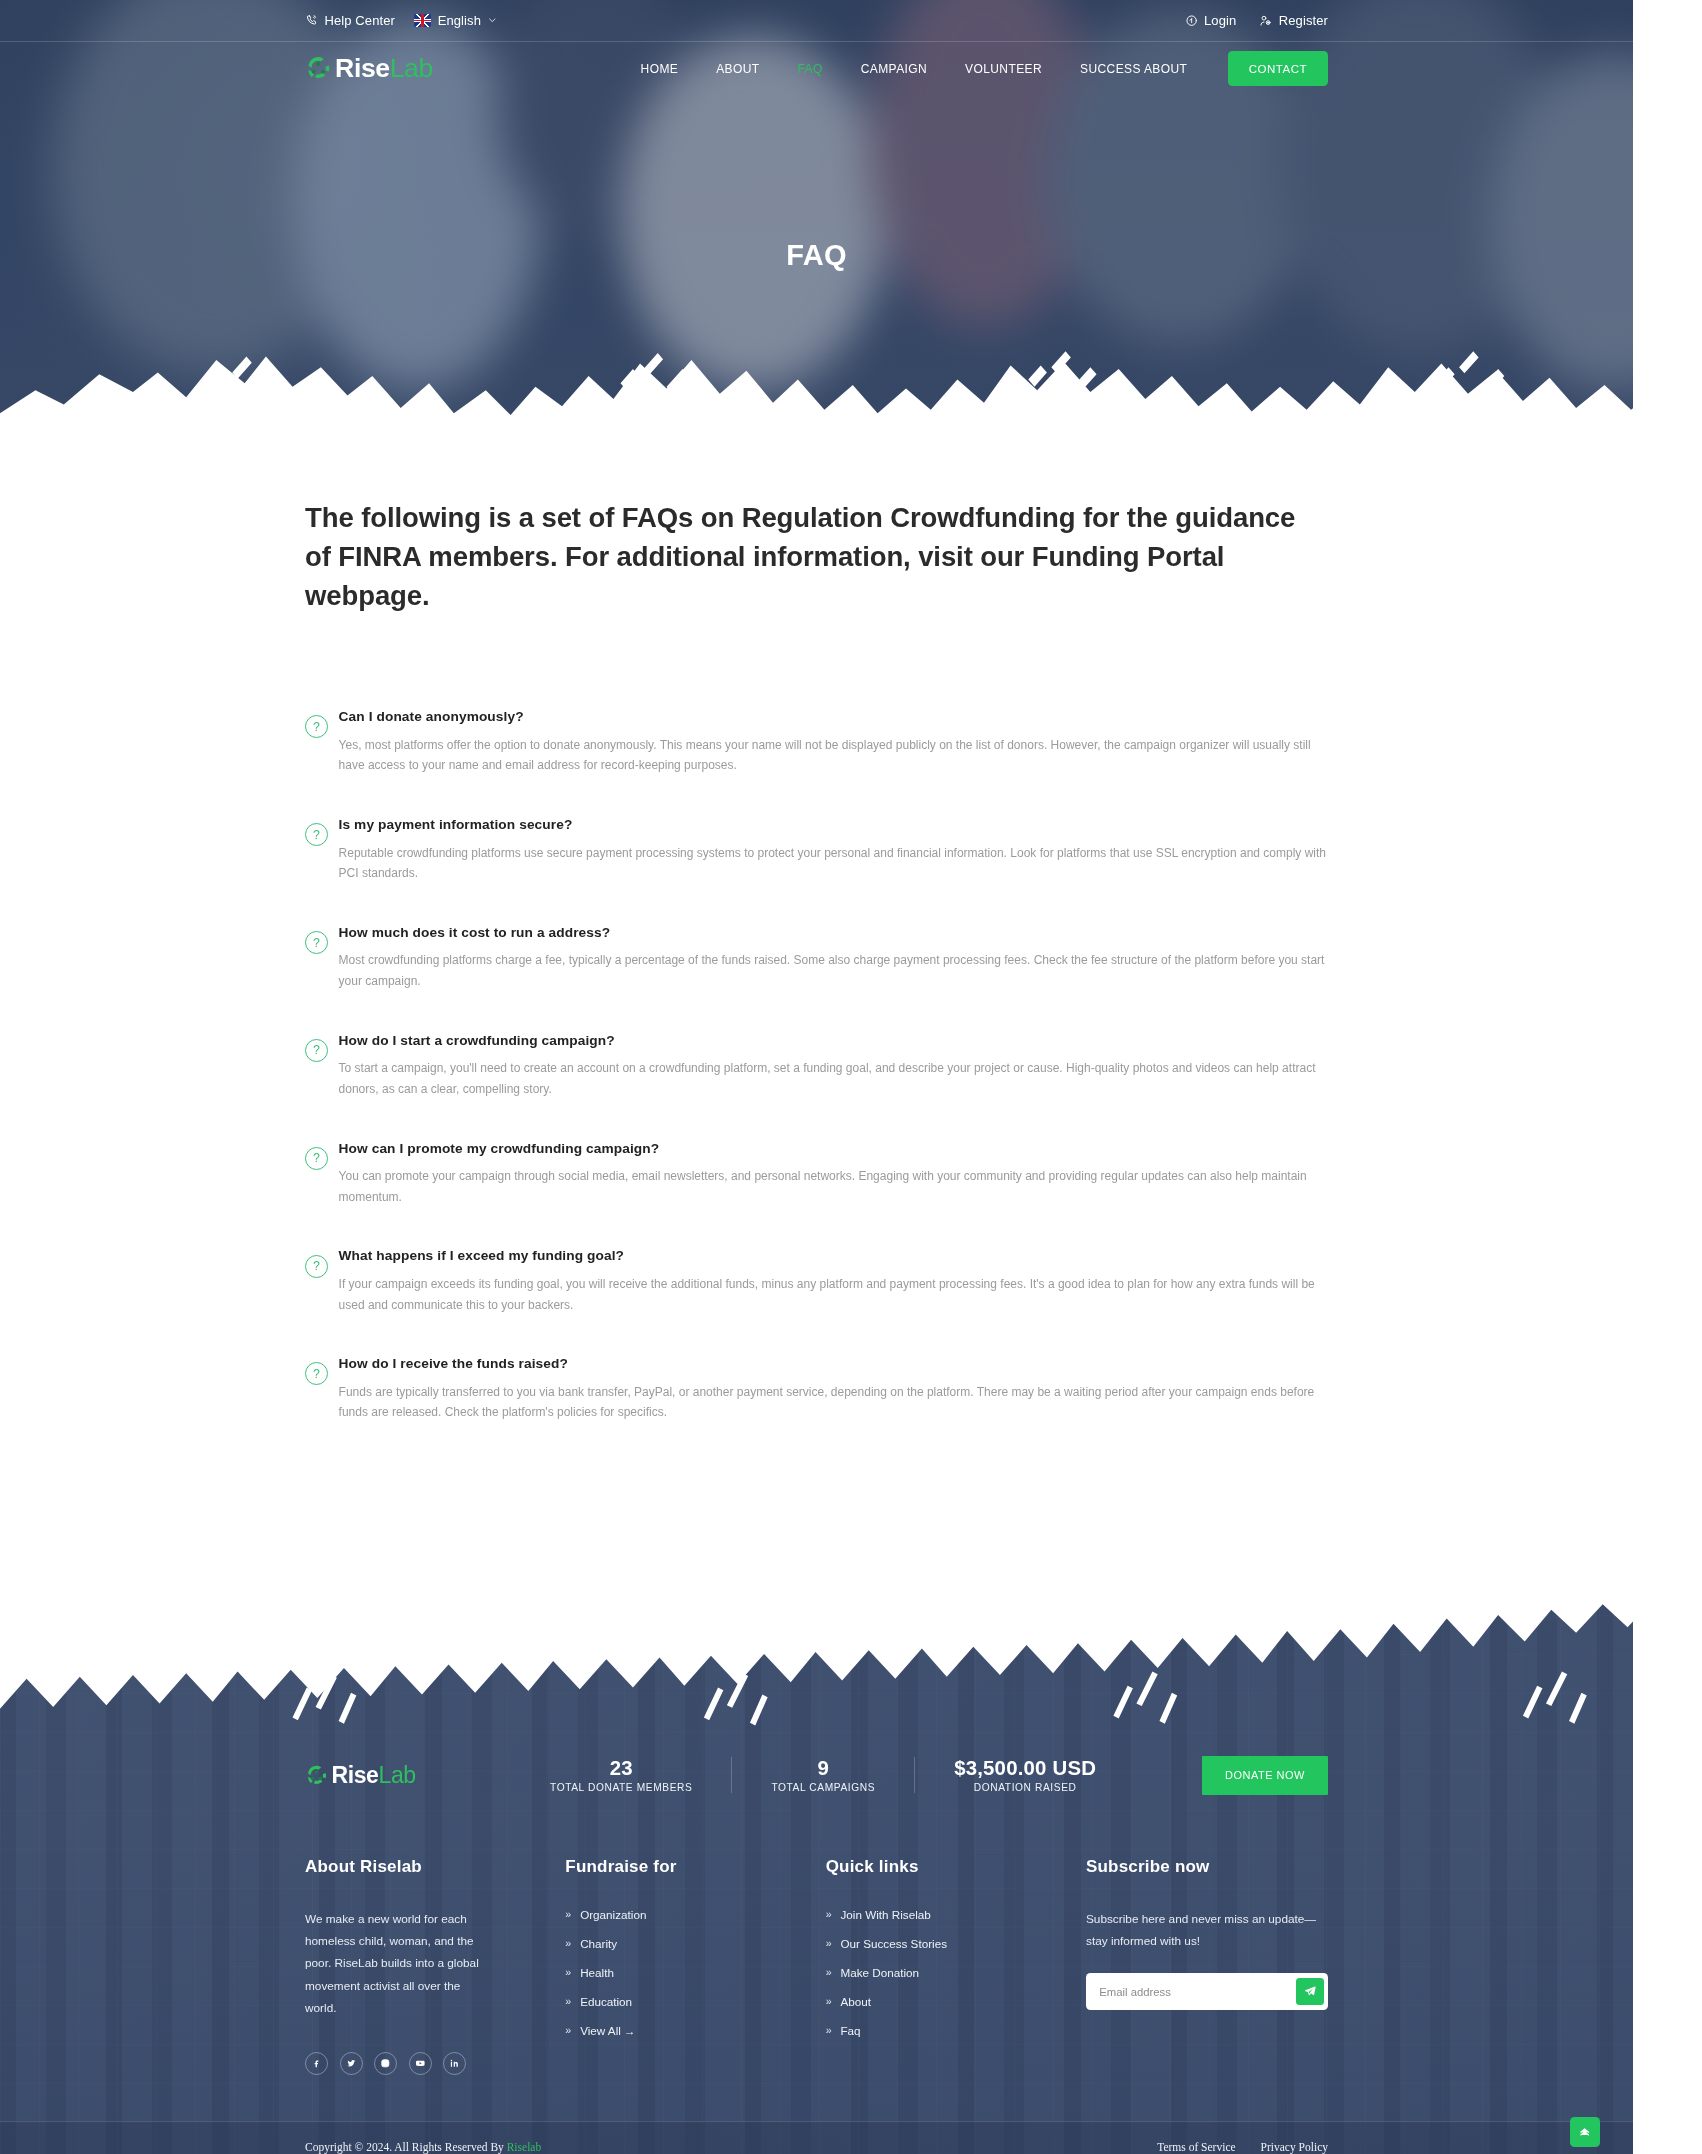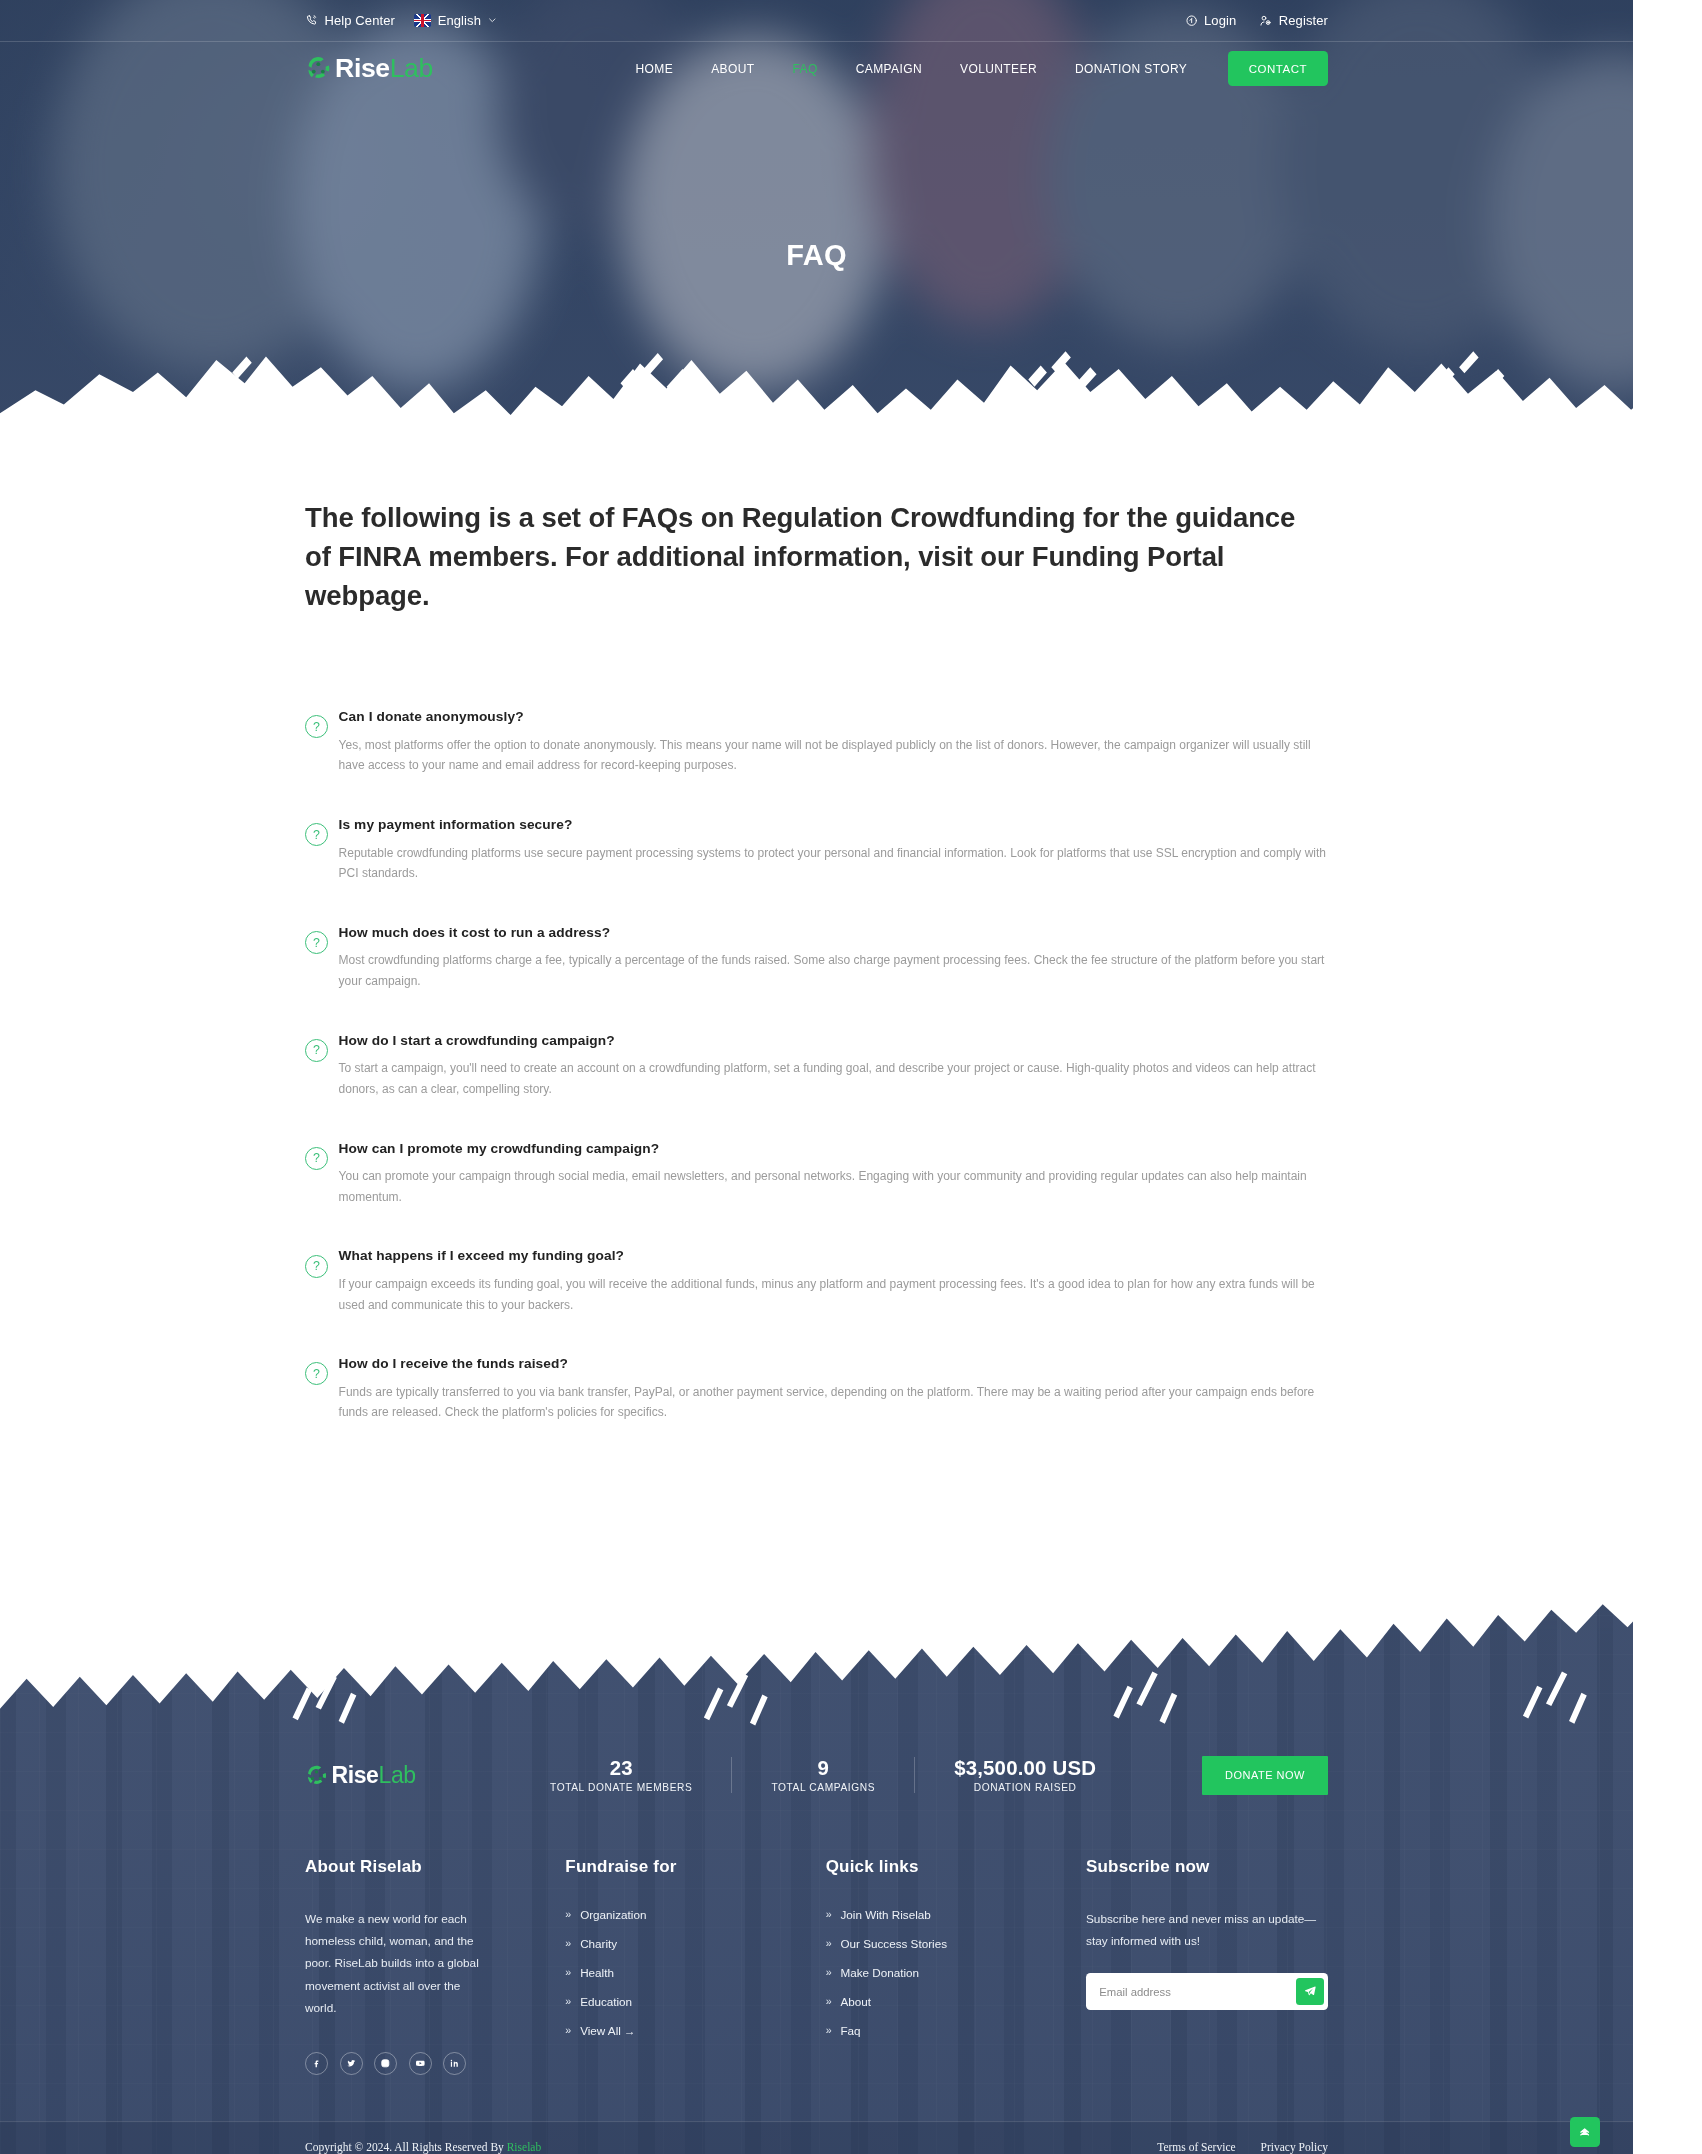--- a/index.html
+++ b/index.html
@@ -312,21 +312,21 @@
           <span class="w1">Rise</span><span class="w2">Lab</span>
         </div>
       </div>
 
       <nav class="nav">
         <a href="#">HOME</a>
         <a href="#">ABOUT</a>
         <a href="#" class="active">FAQ</a>
         <a href="#">CAMPAIGN</a>
         <a href="#">VOLUNTEER</a>
-        <a href="#">DONATION STORY</a>
+        <a href="#">SUCCESS ABOUT</a>
         <button class="btn-contact">CONTACT</button>
       </nav>
     </div>
 
     <div class="hero-title">FAQ</div>
 
     <svg class="brush-bottom" viewBox="0 0 1920 160" preserveAspectRatio="none">
       <path fill="#ffffff" d="M0 104 L40 78 L72 94 L112 60 L150 80 L178 58 L210 86 L244 44 L276 70 L300 40 L330 74 L362 52 L392 84 L420 62 L452 98 L484 70 L512 104 L548 78 L576 106 L604 74 L634 96 L664 62 L692 88 L722 48 L752 76 L780 44 L812 82 L842 56 L872 92 L900 66 L930 100 L962 72 L990 104 L1022 76 L1050 100 L1080 66 L1110 92 L1140 50 L1170 78 L1200 46 L1230 80 L1262 54 L1292 88 L1322 62 L1352 96 L1384 70 L1412 102 L1444 74 L1474 100 L1504 68 L1534 94 L1566 52 L1596 80 L1626 48 L1656 82 L1688 56 L1718 90 L1748 64 L1778 98 L1810 72 L1840 100 L1872 76 L1900 102 L1920 88 L1920 160 L0 160 Z"></path>
       <path fill="#ffffff" d="M238 72 l14 -16 l7 8 l-14 16z M262 58 l16 -18 l6 7 l-16 18z M286 76 l18 -20 l7 8 l-18 20z M700 70 l14 -16 l7 8 l-14 16z M726 54 l16 -18 l6 7 l-16 18z M752 74 l18 -20 l7 8 l-18 20z M1160 66 l14 -16 l7 8 l-14 16z M1186 52 l16 -18 l6 7 l-16 18z M1212 72 l18 -20 l7 8 l-18 20z M1620 68 l14 -16 l7 8 l-14 16z M1646 52 l16 -18 l6 7 l-16 18z M1672 74 l18 -20 l7 8 l-18 20z"></path>
       <path fill="#ffffff" d="M404 120 l10 -28 l5 2 l-10 28z M864 122 l10 -28 l5 2 l-10 28z M1328 118 l10 -28 l5 2 l-10 28z M1790 120 l10 -28 l5 2 l-10 28z"></path>

